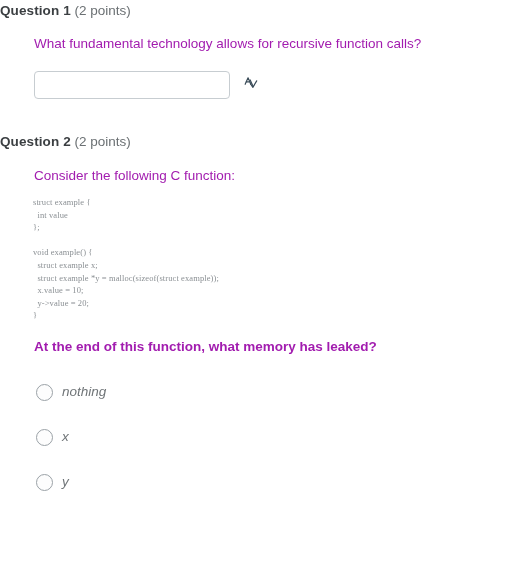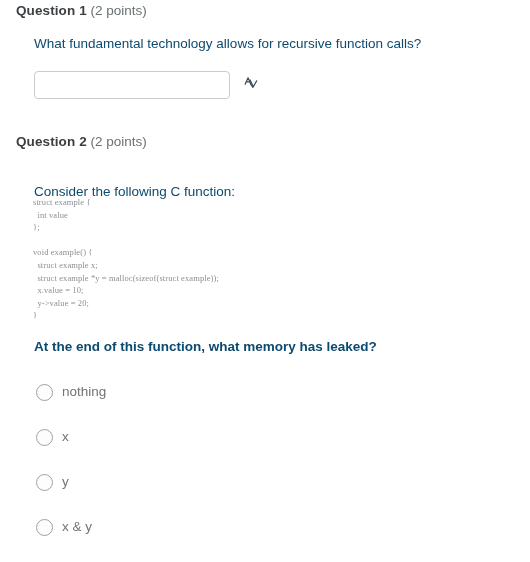--- a/index.html
+++ b/index.html
@@ -24,41 +24,40 @@
 
   
   .question-block {
     padding: 0 0 0 0;
   }
 
   .question-header {
     font-size: 13.5px;
     line-height: 1.2;
     color: #4a4e52;
-    padding-left: 16px;
   }
   .question-header .q-name {
     font-weight: bold;
     color: #3b3f42;
     letter-spacing: 0.1px;
   }
   .question-header .q-points {
     font-weight: normal;
     color: #6b7073;
   }
 
   .question-body {
     padding-left: 34px;
     padding-right: 16px;
   }
 
   .question-text {
     font-size: 13.5px;
     line-height: 1.45;
-    color: #0c4a6e;
+    color: #a21caf;
     font-weight: normal;
   }
 
   
   .answer-row {
     display: flex;
     align-items: center;
   }
 
   .text-answer-input {
@@ -116,20 +115,21 @@
     border-radius: 50%;
     border: 1px solid #9ba2a7;
     background: #fdfdfd;
     box-sizing: border-box;
   }
   .option-label {
     margin-left: 9px;
     font-size: 13.5px;
     color: #6f7477;
     line-height: 1;
+    font-style: italic;
   }
 </style>
 </head>
 <body>
 
 <div class="quiz-page">
 
   <div class="question-block" style="position:absolute; left:0; top:3px; width:530px;">
 
     <div class="question-header">
@@ -154,21 +154,21 @@
     </div>
   </div>
 
   <div class="question-block" style="position:absolute; left:0; top:134px; width:472px;">
 
     <div class="question-header">
       <span class="q-name">Question 2</span>
       <span class="q-points">(2 points)</span>
     </div>
 
-    <div class="question-body" style="margin-top:32px;">
+    <div class="question-body" style="margin-top:16px;">
       <div class="question-text">Consider the following C function:</div>
     </div>
   </div>
 
   <pre class="code-block" style="position:absolute; left:33px; top:196px;">struct example {
   int value
 };
 
 void example() {
   struct example x;
@@ -189,19 +189,15 @@
     <li class="option-row">
       <span class="radio-circle"></span>
       <span class="option-label">x</span>
     </li>
 
     <li class="option-row">
       <span class="radio-circle"></span>
       <span class="option-label">y</span>
     </li>
 
-    <li class="option-row">
-      <span class="radio-circle"></span>
-      <span class="option-label">x &amp; y</span>
-    </li>
   </ul>
 
 </div>
 
 </body></html>

